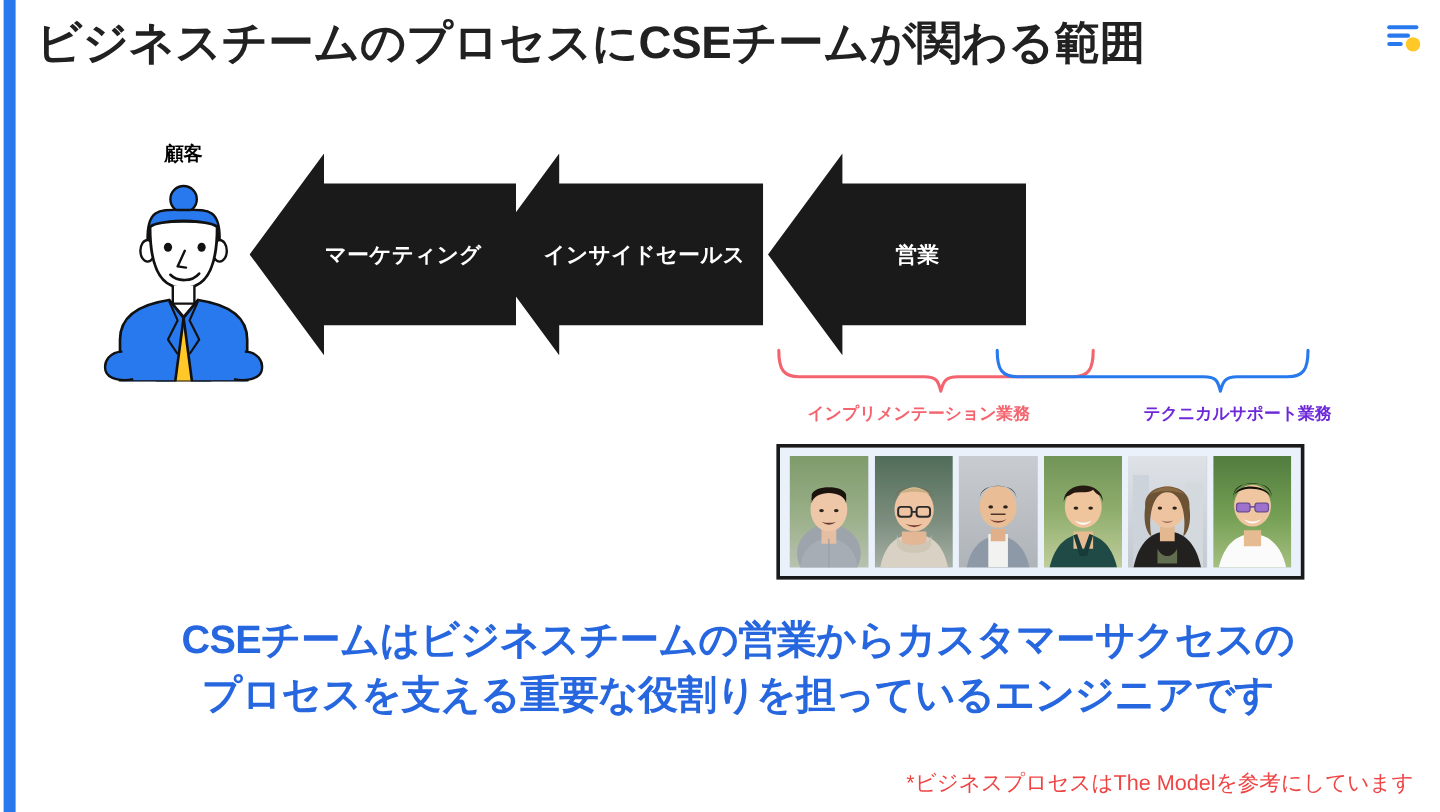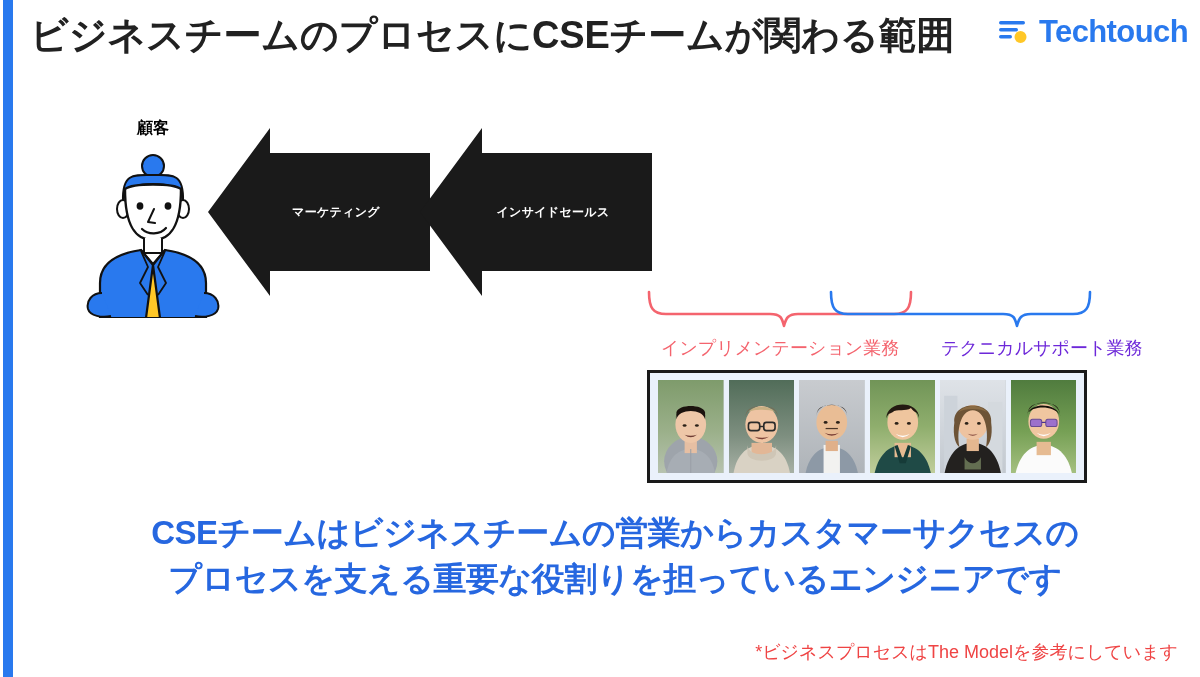--- a/index.html
+++ b/index.html
@@ -93,40 +93,41 @@
   .arrow-label {
     position: absolute;
     top: 0;
     left: 0;
     width: 100%;
     height: 100%;
     display: flex;
     align-items: center;
     justify-content: center;
     color: #ffffff;
-    font-size: 12px;
+    font-size: 18px;
     font-weight: 700;
     letter-spacing: 0.3px;
     padding-left: 34px;
     box-sizing: border-box;
     pointer-events: none;
   }
 
   
   .bracket-layer {
     position: absolute;
     left: 0; top: 0;
     width: 1200px; height: 677px;
     pointer-events: none;
   }
   .bracket-label {
     position: absolute;
-    font-size: 18px;
-    font-weight: 400;
+    font-size: 14px;
+    font-weight: 700;
     white-space: nowrap;
+    margin-left: 12px;
   }
   .bracket-label.impl  { color: #F4646E; left: 661px; top: 336px; }
   .bracket-label.tech  { color: #6d28d9; left: 941px; top: 336px; }
 
   
   .photo-frame {
     position: absolute;
     left: 647px;
     top: 370px;
     width: 440px;
@@ -184,21 +185,20 @@
 
   <div class="logo">
     <span class="logo-mark">
       <svg viewBox="0 0 34 34" xmlns="http://www.w3.org/2000/svg">
         <rect x="2" y="7" width="26" height="3.4" rx="1.7" fill="#2979EE"></rect>
         <rect x="2" y="14" width="19" height="3.4" rx="1.7" fill="#2979EE"></rect>
         <rect x="2" y="21" width="13" height="3.4" rx="1.7" fill="#2979EE"></rect>
         <circle cx="23.5" cy="23" r="6" fill="#FFC727"></circle>
       </svg>
     </span>
-    <span class="logo-wordmark">Techtouch</span>
   </div>
 
   <div class="customer-block">
     <div class="customer-label">顧客</div>
     <span class="customer-figure">
       <svg viewBox="0 0 150 175" xmlns="http://www.w3.org/2000/svg">
 
         <circle cx="75" cy="23" r="11" fill="#2979EE" stroke="#111" stroke-width="2"></circle>
 
         <path d="M45 58 C44 29 57 32 75 32 C93 32 106 29 105 58 C104 47 95 41 75 41 C55 41 46 47 45 58 Z" fill="#2979EE" stroke="#111" stroke-width="2" stroke-linejoin="round"></path>
@@ -232,27 +232,33 @@
     </span>
   </div>
 
   <div class="arrow" style="left:208px; width:222px;">
     <svg viewBox="0 0 222 168" preserveAspectRatio="none" xmlns="http://www.w3.org/2000/svg">
       <path d="M0 84 L62 0 L62 25 L222 25 L222 143 L62 143 L62 168 Z" fill="#1A1A1A"></path>
     </svg>
     <div class="arrow-label">マーケティング</div>
   </div>
 
-  <div class="arrow" style="left:420px; width:232px;">
+  <div class="arrow" style="left:404px; width:232px;">
     <svg viewBox="0 0 232 168" preserveAspectRatio="none" xmlns="http://www.w3.org/2000/svg">
       <path d="M0 84 L62 0 L62 25 L232 25 L232 143 L62 143 L62 168 Z" fill="#1A1A1A"></path>
     </svg>
     <div class="arrow-label">インサイドセールス</div>
   </div>
 
+  <div class="arrow" style="left:640px; width:215px;">
+    <svg viewBox="0 0 215 168" preserveAspectRatio="none" xmlns="http://www.w3.org/2000/svg">
+      <path d="M0 84 L62 0 L62 25 L215 25 L215 143 L62 143 L62 168 Z" fill="#1A1A1A"></path>
+    </svg>
+    <div class="arrow-label">営業</div>
+  </div>
 
 
   <svg class="bracket-layer" viewBox="0 0 1200 677" xmlns="http://www.w3.org/2000/svg">
 
     <path d="M649 292
              C649 308 653 314 666 314
              L770 314
              C781 314 782 318 784 326
              C786 318 788 314 798 314
              L894 314

